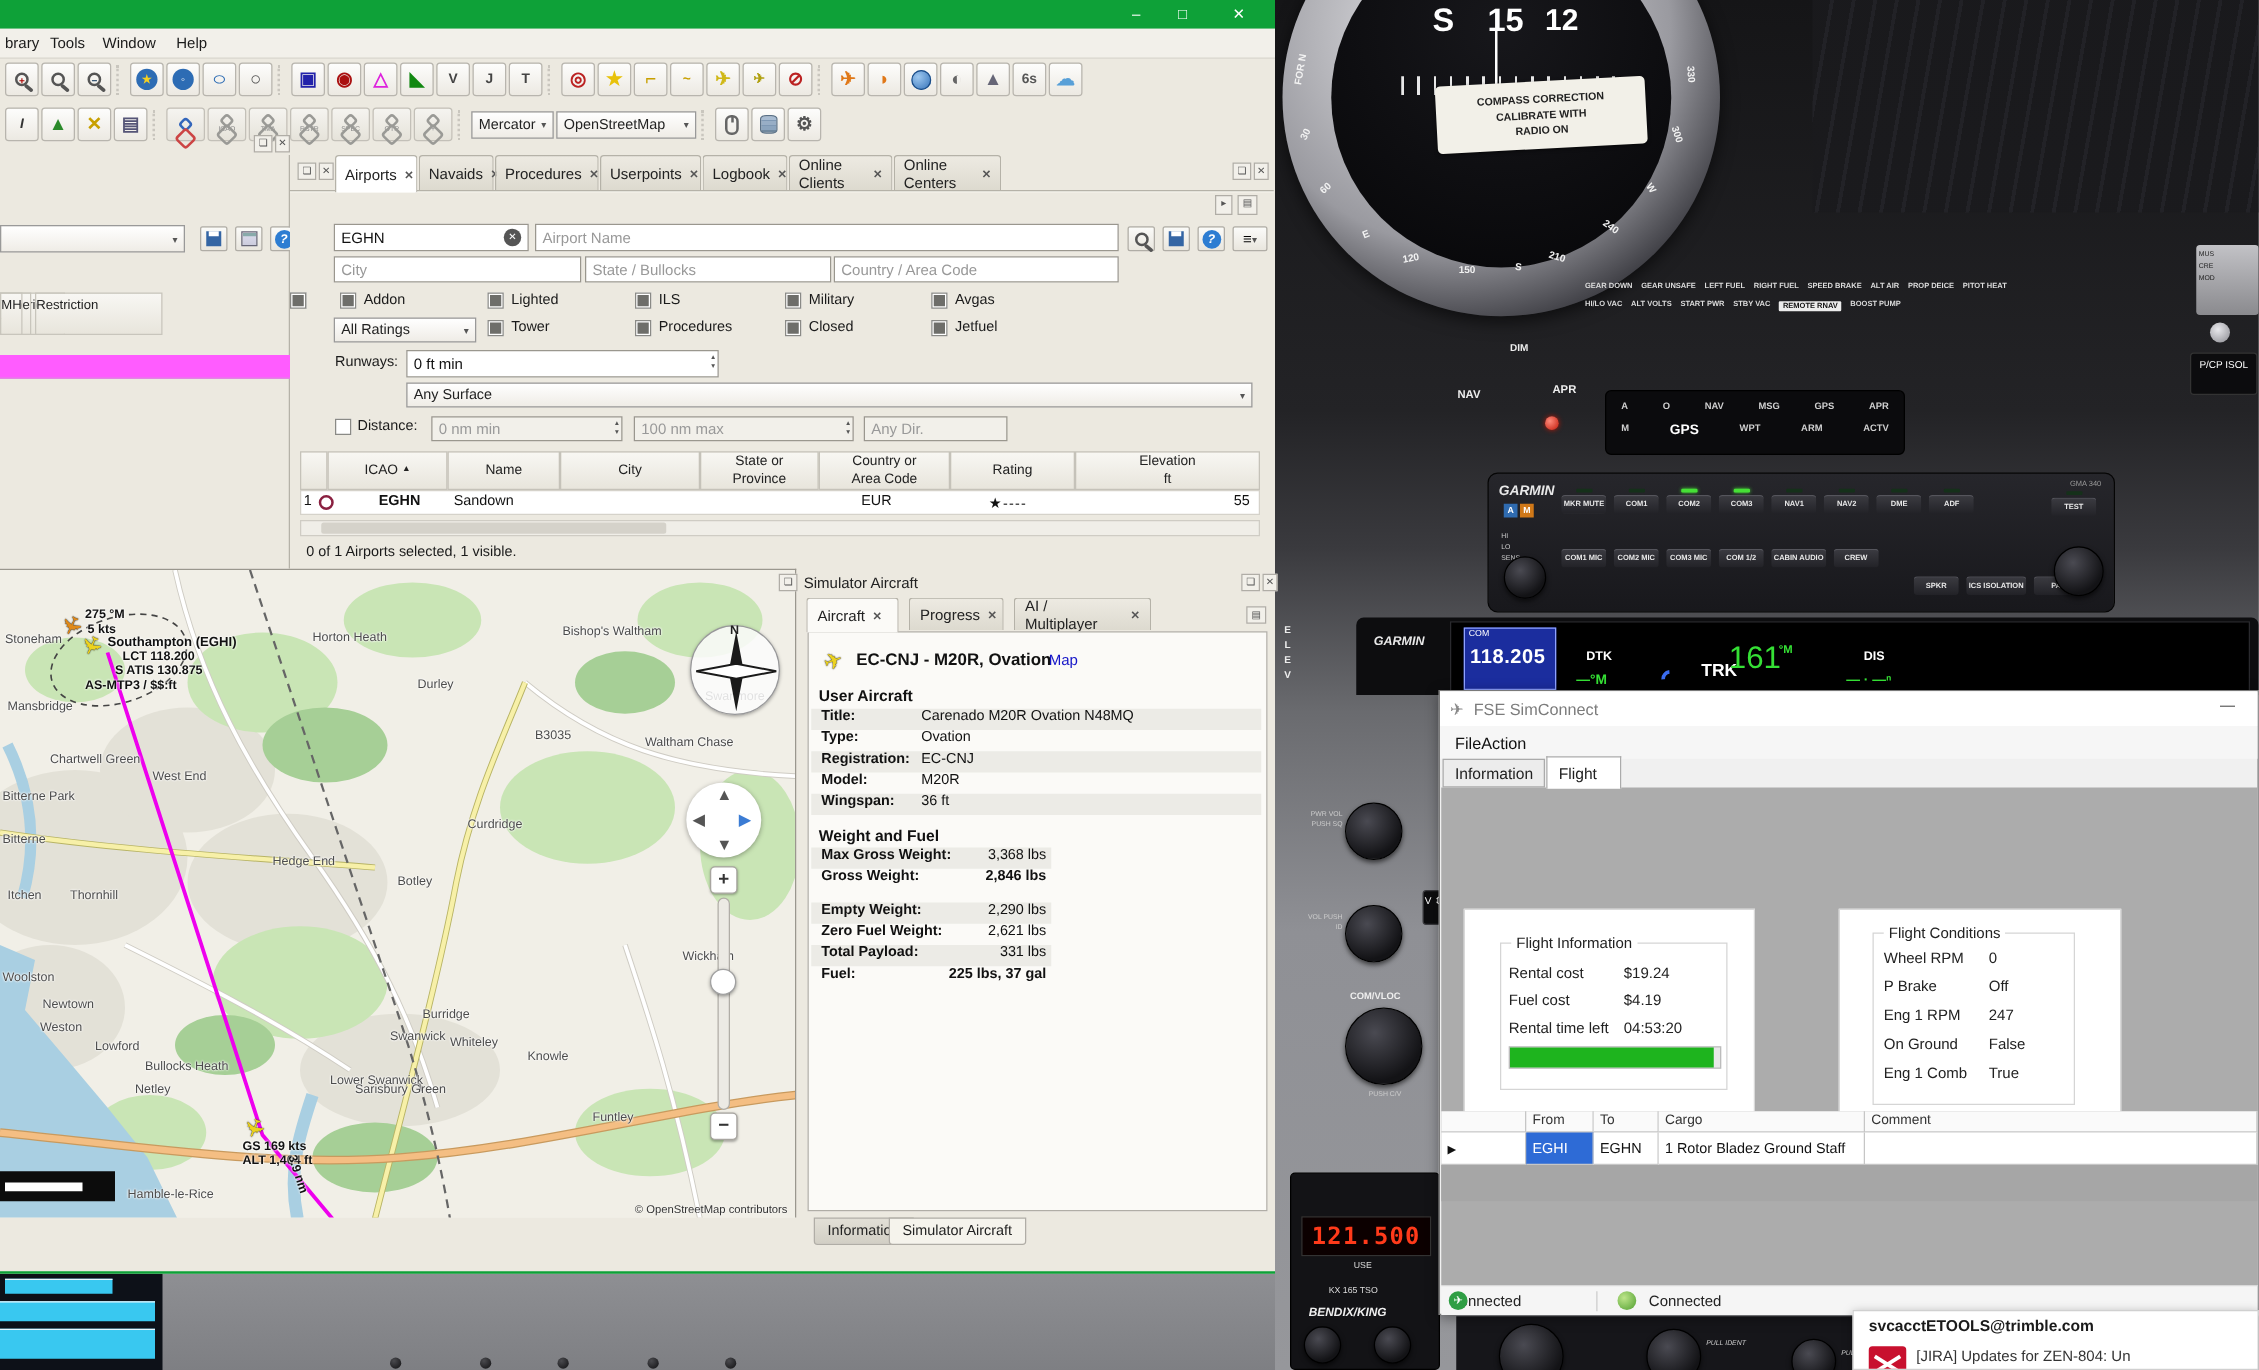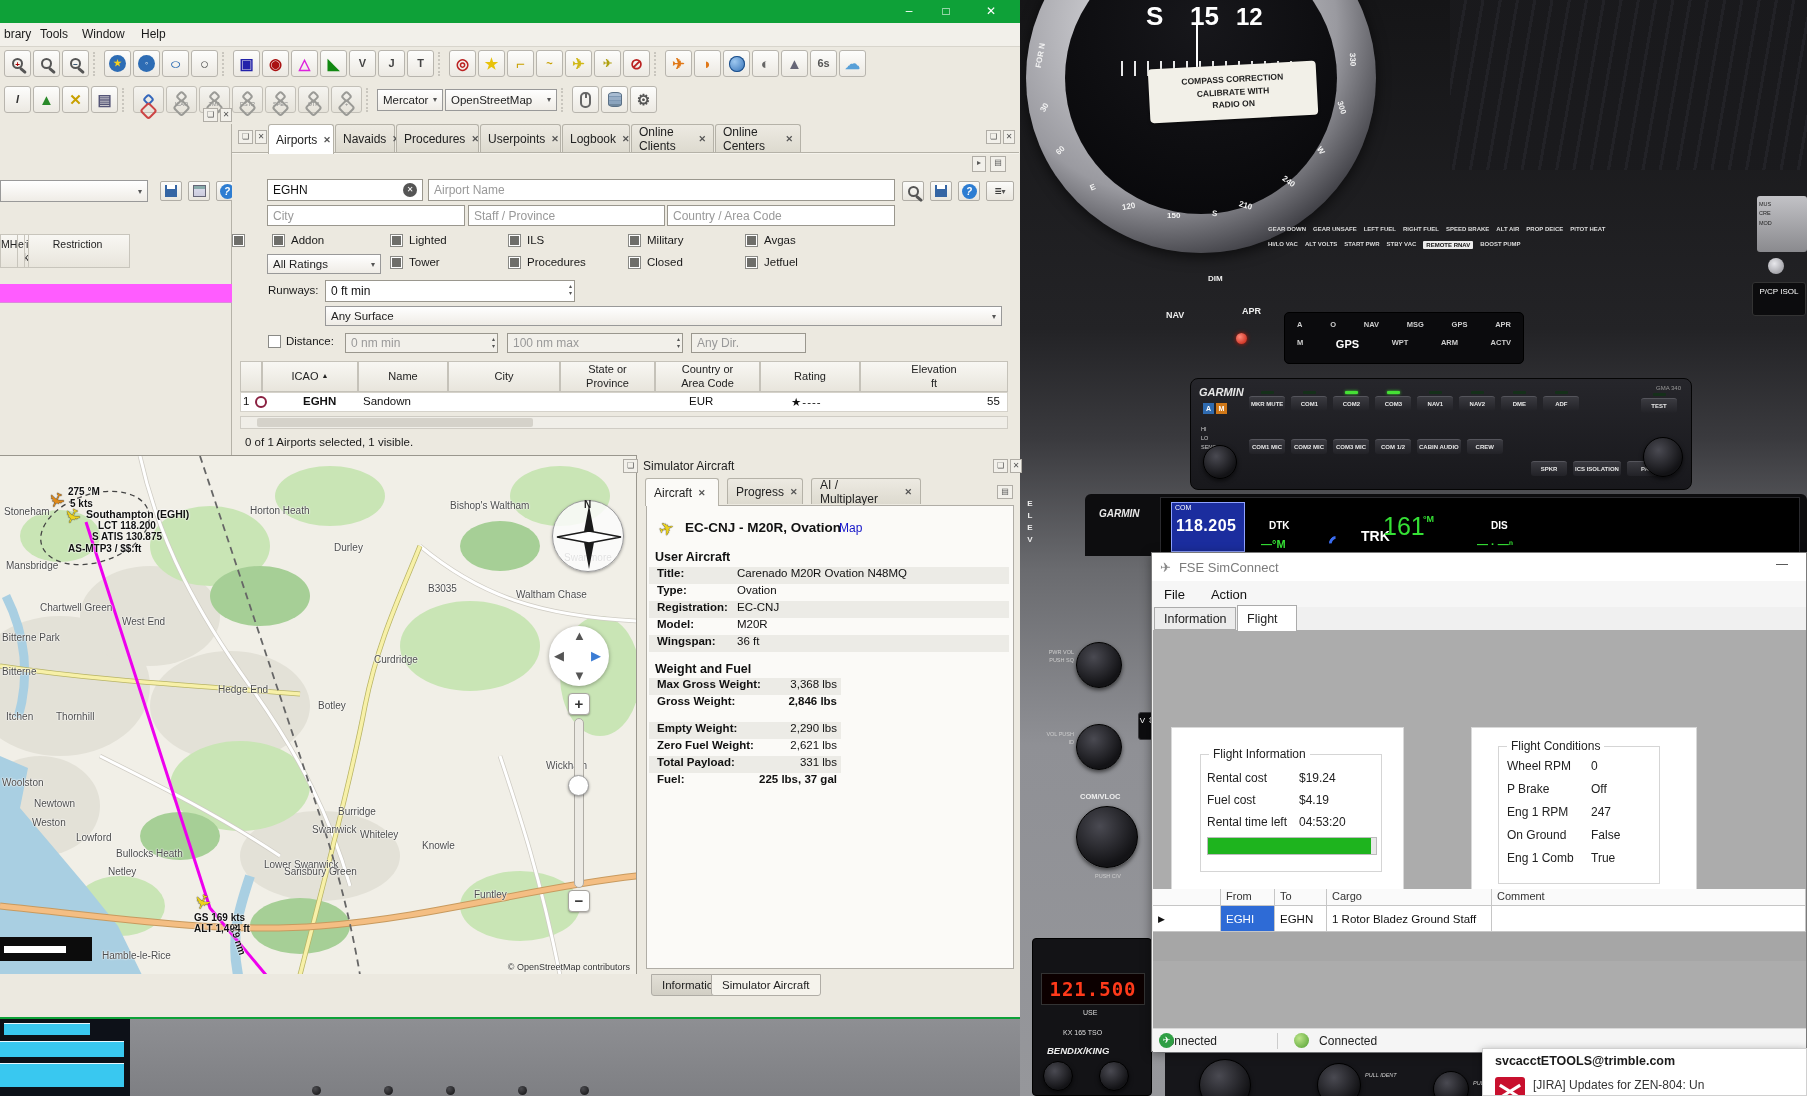--- a/index.html
+++ b/index.html
@@ -30,21 +30,21 @@
   .chain.on{border-color:#3366bb}
   .chain.on::after{border-color:#cc4444}
   .lsub{font-size:5.5px;color:#888;margin-top:1px;line-height:1}
   .combo{height:22px;border:1px solid #999;background:linear-gradient(#ffffff,#efece6);font-size:11.5px;display:flex;align-items:center;justify-content:space-between;padding:0 5px;color:#222;flex:none}
   .carr{font-size:8px;color:#555}
   
   .phead-ic{position:absolute;width:15px;height:14px;border:1px solid #b0ada6;background:#f2f0ea;font-size:8px;color:#555;text-align:center;line-height:12px}
   .ptitle{position:absolute;font-size:12px;color:#222}
   
   #lpanel{position:absolute;left:0;top:124px;width:232px;height:331px;background:#ECE9E0;border-right:1px solid #b5b2a8}
-  .lhead{position:absolute;font-size:10.5px;color:#222;text-align:center;background:linear-gradient(#f8f7f3,#e8e5dc);border:1px solid #c8c5bc;line-height:1.25;padding-top:3px}
+  .lhead{position:absolute;font-size:10.5px;color:#222;background:linear-gradient(#f8f7f3,#e8e5dc);border:1px solid #c8c5bc;line-height:1.25;padding-top:3px}
   .pinkrow{position:absolute;left:0;top:160px;width:232px;height:19px;background:#FF5CFF;border-bottom:1px solid #d8d;}
   .smbtn{position:absolute;width:22px;height:20px;border:1px solid #b0ada6;border-radius:2px;background:linear-gradient(#fbfbf9,#e9e6de);display:flex;align-items:center;justify-content:center}
   .ic-disk{width:12px;height:12px;background:#3465a4;position:relative}
   .ic-disk::after{content:"";position:absolute;left:2px;top:0;width:8px;height:4px;background:#fff}
   .ic-grid{width:13px;height:12px;border:1px solid #667;background:linear-gradient(#dde,#ccd);box-shadow:inset 0 3px 0 #8aa}
   .ic-help{width:15px;height:15px;border-radius:50%;background:#2D7DD2;color:#fff;font-size:10px;font-weight:bold;text-align:center;line-height:15px}
   
   #spanel{position:absolute;left:232px;top:124px;width:787px;height:331px;background:#ECE9E0}
   .stab{position:absolute;top:0;height:28px;background:linear-gradient(#EDEAE2,#DDDACF);border:1px solid #b5b2a8;border-bottom:0;border-radius:3px 3px 0 0;font-size:12px;color:#222;display:flex;align-items:center;gap:6px;padding:0 7px}
   .stab.active{background:#ffffff;height:30px;z-index:2}
@@ -92,21 +92,21 @@
   .wrow.bold .wv{font-weight:bold}
   .wrow.gap{height:10px}
   .btab{position:absolute;top:519px;height:22px;background:linear-gradient(#E2DFD6,#D2CFC5);border:1px solid #b0ada6;border-radius:0 0 3px 3px;font-size:11.5px;color:#222;display:flex;align-items:center;padding:0 10px}
   .btab.active{background:#F5F3EC}
   
   #fse{position:absolute;left:1151px;top:552px;width:656px;height:500px;background:#F0F0F0;border:1px solid #7a7a7a;z-index:10;box-shadow:0 2px 10px rgba(0,0,0,.4)}
   .ftitle{position:absolute;left:0;top:0;width:100%;height:28px;background:#fff;display:flex;align-items:center;padding-left:8px;gap:8px}
   .fticon{font-size:13px;color:#888}
   .fttext{font-size:13px;color:#7c7c7c}
   .fmin{position:absolute;right:18px;top:4px;font-size:12px;color:#444}
-  .fmenu{position:absolute;left:0;top:28px;width:100%;height:26px;background:#F6F6F6;display:flex;gap:26px;align-items:center;padding-left:12px;font-size:13px;color:#111}
+  .fmenu{position:absolute;left:0;top:28px;width:100%;height:26px;background:#F6F6F6;display:flex;align-items:center;padding-left:12px;font-size:13px;color:#111}
   .ftab{position:absolute;top:54px;height:23px;background:#ECECEC;border:1px solid #ababab;font-size:12.5px;color:#222;display:flex;align-items:center;padding:0 9px}
   .ftab.active{background:#fff;height:26px;top:52px;z-index:2;border-bottom:0}
   #fcontent{position:absolute;left:1px;top:77px;width:653px;height:398px;background:#ACACAC}
   .fwhite{position:absolute;background:#fff;border:1px solid #d9d9d9}
   .group{position:absolute;border:1px solid #D5D5D5}
   .gtitle{position:absolute;top:-8px;left:8px;background:#fff;padding:0 4px;font-size:12px;color:#222}
   .frow{position:absolute;font-size:12px;color:#222;white-space:nowrap}
   .fprog{position:absolute;border:1px solid #bcbcbc;background:#e8e8e8}
   .fprog::after{content:"";position:absolute;left:0;top:0;height:100%;width:97%;background:#1EB41E}
   .grid{position:absolute;left:1px;top:336px;width:653px;height:72px;background:#A6A6A6}
@@ -671,21 +671,21 @@
       </span>
     <span class="smbtn" style="left:754px;top:57px;width:28px">
         <span>≡</span>
         <span class="carr">▾</span>
       </span>
 
     <div class="field" style="left:35px;top:81px;width:198px;height:21px">
         <span class="ph">City</span>
       </div>
     <div class="field" style="left:236px;top:81px;width:197px;height:21px">
-        <span class="ph">Staff / Province</span>
+        <span class="ph">State / Bullocks</span>
       </div>
     <div class="field" style="left:435px;top:81px;width:228px;height:21px">
         <span class="ph">Country / Area Code</span>
       </div>
 
     <div>
         <span style="top:110px" class="chk"></span>
         <span style="top:110px" class="chk"></span>
         <span style="top:110px" class="chk"></span>
         <span style="top:110px" class="chk"></span>

